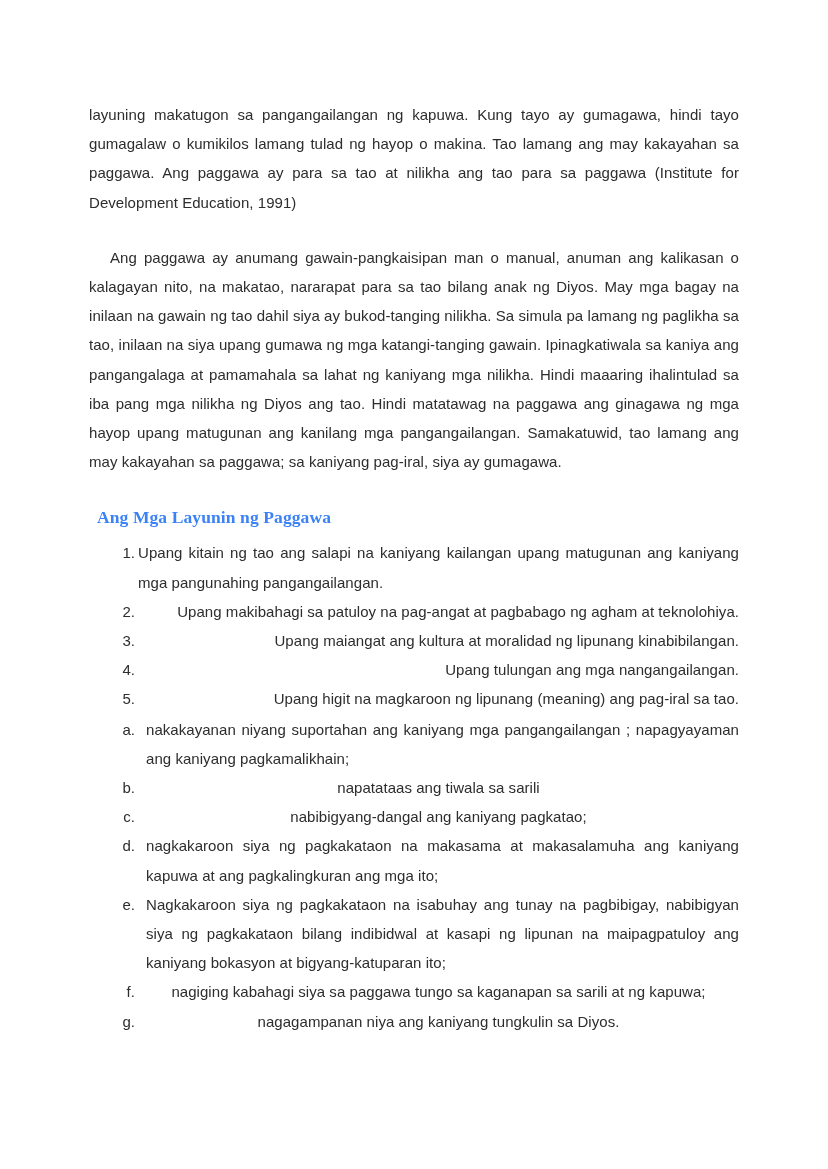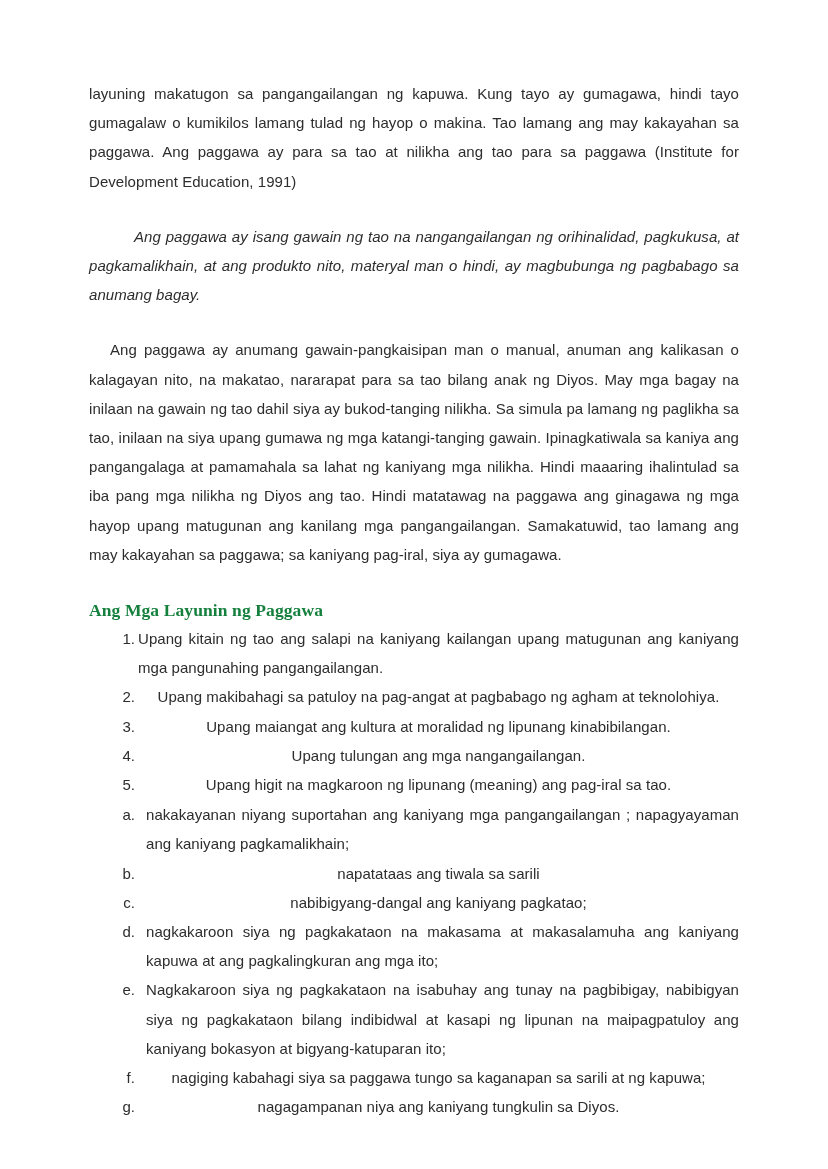--- a/index.html
+++ b/index.html
@@ -19,21 +19,21 @@
     position: absolute;
     left: 0;
     top: 0;
     width: 828px;
     height: 1169px;
     background: #ffffff;
   }
   .content {
     position: absolute;
     left: 89px;
-    top: 79px;
+    top: 100px;
     width: 650px;
   }
 
   p.body-para {
     margin: 0;
     font-size: 15px;
     line-height: 29.2px;
     text-align: justify;
     text-justify: inter-word;
     letter-spacing: 0.05px;
@@ -44,26 +44,26 @@
     font-style: italic;
     text-indent: 45px;
     margin-top: 26px;
   }
   p.para-3 {
     text-indent: 21px;
     margin-top: 26px;
   }
 
   h2.section-heading {
-    margin: 0;
+    margin: 8px;
     font-family: "Liberation Serif", serif;
     font-size: 17.5px;
     font-weight: 700;
     line-height: 26px;
-    color: #15803d;
+    color: #3b82f6;
     letter-spacing: 0.1px;
   }
   h2.heading-goals { margin-top: 28px; }
   h2.heading-attain { margin-top: 3px; }
 
   ol.doc-list {
     margin: 0;
     padding: 0;
     list-style: none;
   }
@@ -81,21 +81,21 @@
     top: 0;
     width: 26px;
     text-align: right;
     font-size: 15px;
     line-height: 29.2px;
     color: #2d2d2d;
   }
   ol.doc-list li .item-text {
     display: block;
   }
-  ol.numbered-list li .item-text { text-align: center; }
+  ol.numbered-list li .item-text { text-align: right; }
   ol.numbered-list li.justify .item-text {
     text-align: justify;
     text-justify: inter-word;
   }
   ol.lettered-list li .item-text { text-align: center; }
   ol.lettered-list li.justify .item-text {
     text-align: justify;
     text-justify: inter-word;
     margin-left: 8px;
   }
@@ -103,21 +103,20 @@
   ol.lettered-list { margin-top: 1px; }
 </style>
 </head>
 <body>
 
 <div class="page">
   <div class="content">
 
     <p class="body-para para-1">layuning makatugon sa pangangailangan ng kapuwa. Kung tayo ay gumagawa, hindi tayo gumagalaw o kumikilos lamang tulad ng hayop o makina. Tao lamang ang may kakayahan sa paggawa. Ang paggawa ay para sa tao at nilikha ang tao para sa paggawa (Institute for Development Education, 1991)</p>
 
-    <p class="body-para para-italic">Ang paggawa ay isang gawain ng tao na nangangailangan ng orihinalidad, pagkukusa, at pagkamalikhain, at ang produkto nito, materyal man o hindi, ay magbubunga ng pagbabago sa anumang bagay.</p>
 
     <p class="body-para para-3">Ang paggawa ay anumang gawain-pangkaisipan man o manual, anuman ang kalikasan o kalagayan nito, na makatao, nararapat para sa tao bilang anak ng Diyos. May mga bagay na inilaan na gawain ng tao dahil siya ay bukod-tanging nilikha. Sa simula pa lamang ng paglikha sa tao, inilaan na siya upang gumawa ng mga katangi-tanging gawain. Ipinagkatiwala sa kaniya ang pangangalaga at pamamahala sa lahat ng kaniyang mga nilikha. Hindi maaaring ihalintulad sa iba pang mga nilikha ng Diyos ang tao. Hindi matatawag na paggawa ang ginagawa ng mga hayop upang matugunan ang kanilang mga pangangailangan. Samakatuwid, tao lamang ang may kakayahan sa paggawa; sa kaniyang pag-iral, siya ay gumagawa.</p>
 
     <h2 class="section-heading heading-goals">Ang Mga Layunin ng Paggawa</h2>
 
     <ol class="doc-list numbered-list">
       <li class="justify">
         <span class="marker">1.</span>
         <span class="item-text">Upang kitain ng tao ang salapi na kaniyang kailangan upang matugunan ang kaniyang mga pangunahing pangangailangan.</span>
       </li>

